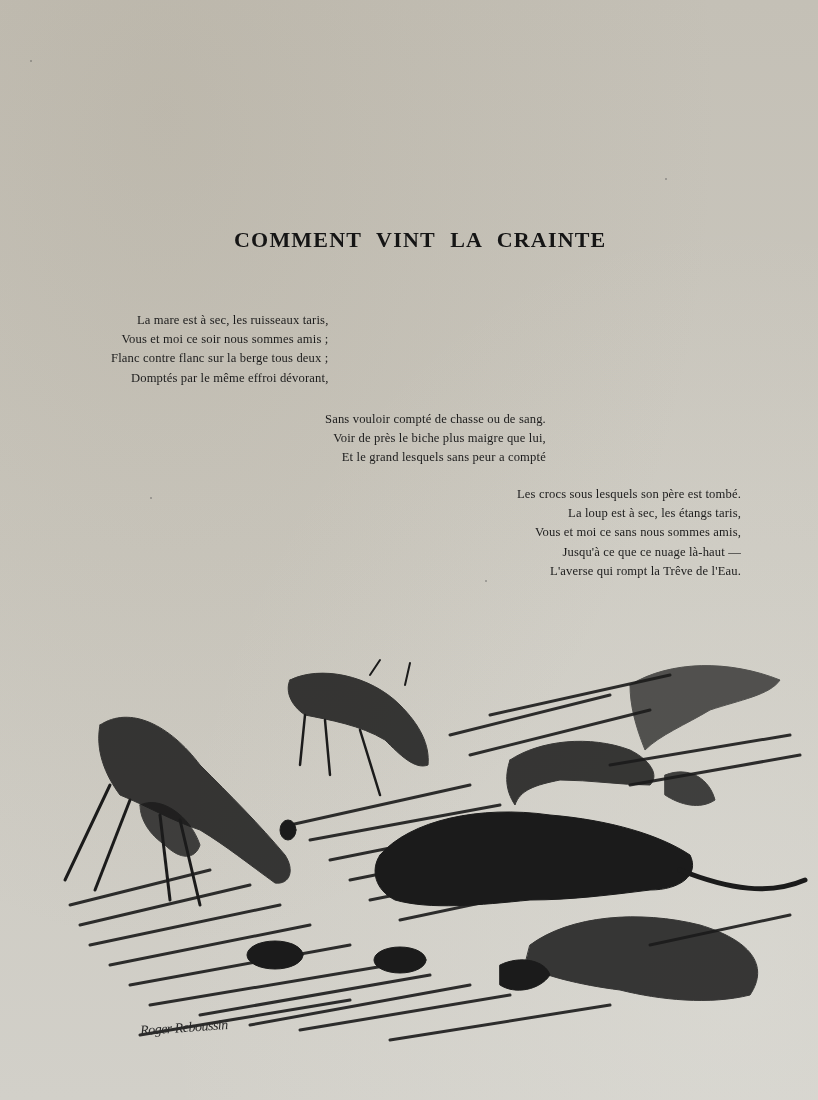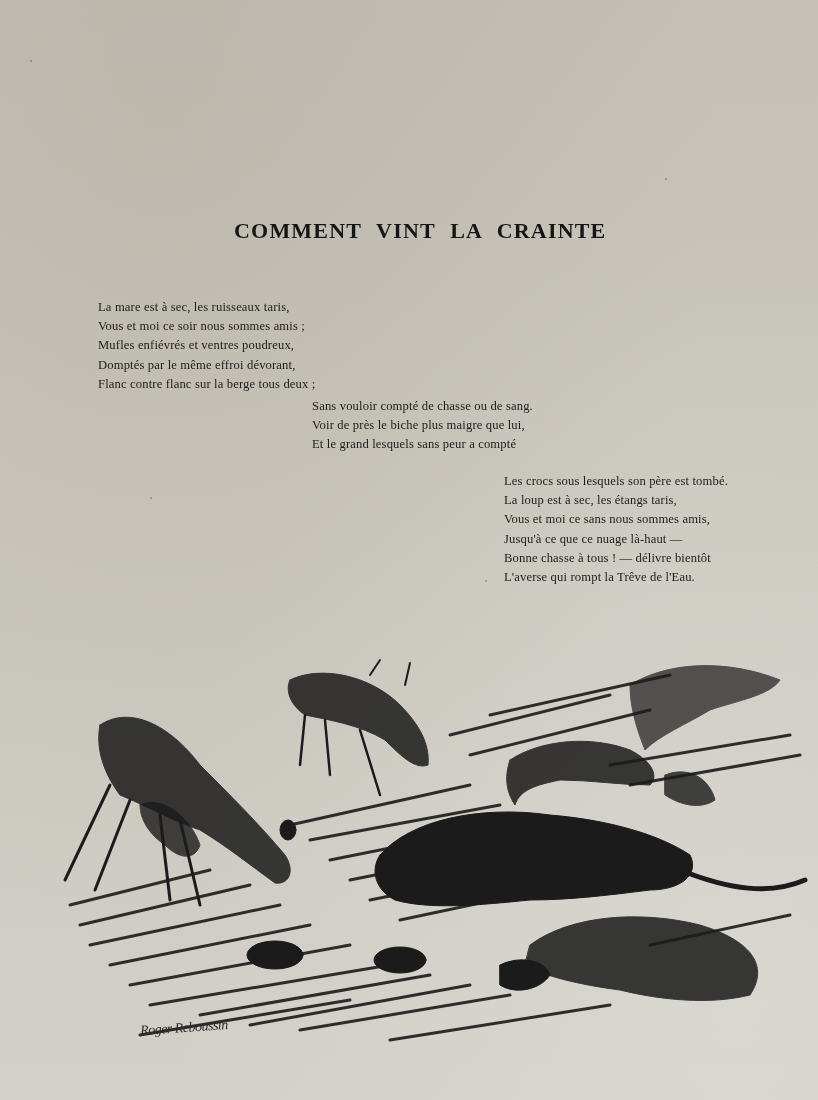--- a/index.html
+++ b/index.html
@@ -9,26 +9,26 @@
     background-image:
       radial-gradient(ellipse at 20% 10%, rgba(150,140,120,0.18), transparent 60%),
       radial-gradient(ellipse at 90% 90%, rgba(230,230,225,0.35), transparent 55%),
       linear-gradient(180deg, #c4c0b6 0%, #cbc8bf 50%, #d2d0c9 100%);
     position: relative;
     font-family: "DejaVu Serif", "Liberation Serif", serif;
     color: #1a1a1a;
   }
   .page { position: absolute; inset: 0; }
   .title {
-    position: absolute; left: 234px; top: 203px; width: 410px;
+    position: absolute; left: 234px; top: 212px; width: 410px;
     font-family: "Liberation Serif", serif;
     font-size: 22px; letter-spacing: 1.2px; word-spacing: 8px;
     color: #151515; white-space: nowrap;
   }
-  .stanza { position: absolute; margin: 0; padding: 0; list-style: none; }
+  .stanza { position: absolute; margin: 13px; padding: 0; list-style: none; text-align: right; }
   .stanza li {
     font-family: "Liberation Serif", serif;
     font-size: 12.6px; line-height: 19.2px; color: #1c1c1c;
     white-space: nowrap; letter-spacing: 0.15px;
   }
   .s1 { left: 98px; top: 298px; }
   .s2 { left: 312px; top: 397px; }
   .s3 { left: 504px; top: 472px; }
   .illustration {
     position: absolute; left: 50px; top: 655px; width: 768px; height: 390px;
@@ -44,37 +44,35 @@
 </head>
 <body>
 
 <div class="page">
 
   <h1 class="title">COMMENT VINT LA CRAINTE</h1>
 
   <ul class="stanza s1">
     <li>La mare est à sec, les ruisseaux taris,</li>
     <li>Vous et moi ce soir nous sommes amis ;</li>
-    <li>Mufles enfiévrés et ventres poudreux,</li>
+    <li>Flanc contre flanc sur la berge tous deux ;</li>
     <li>Domptés par le même effroi dévorant,</li>
-    <li>Flanc contre flanc sur la berge tous deux ;</li>
   </ul>
 
   <ul class="stanza s2">
     <li>Sans vouloir compté de chasse ou de sang.</li>
     <li>Voir de près le biche plus maigre que lui,</li>
     <li>Et le grand lesquels sans peur a compté</li>
   </ul>
 
   <ul class="stanza s3">
     <li>Les crocs sous lesquels son père est tombé.</li>
     <li>La loup est à sec, les étangs taris,</li>
     <li>Vous et moi ce sans nous sommes amis,</li>
     <li>Jusqu'à ce que ce nuage là-haut —</li>
-    <li>Bonne chasse à tous ! — délivre bientôt</li>
     <li>L'averse qui rompt la Trêve de l'Eau.</li>
   </ul>
 
   <svg class="illustration" viewBox="0 0 768 390" xmlns="http://www.w3.org/2000/svg">
     <g fill="#1b1b1b" stroke="#1b1b1b" stroke-linecap="round">
 
       <g stroke-width="3" opacity="0.9">
         <path d="M20 250 L160 215"></path>
           <path d="M30 270 L200 230"></path>
           <path d="M40 290 L230 250"></path>

